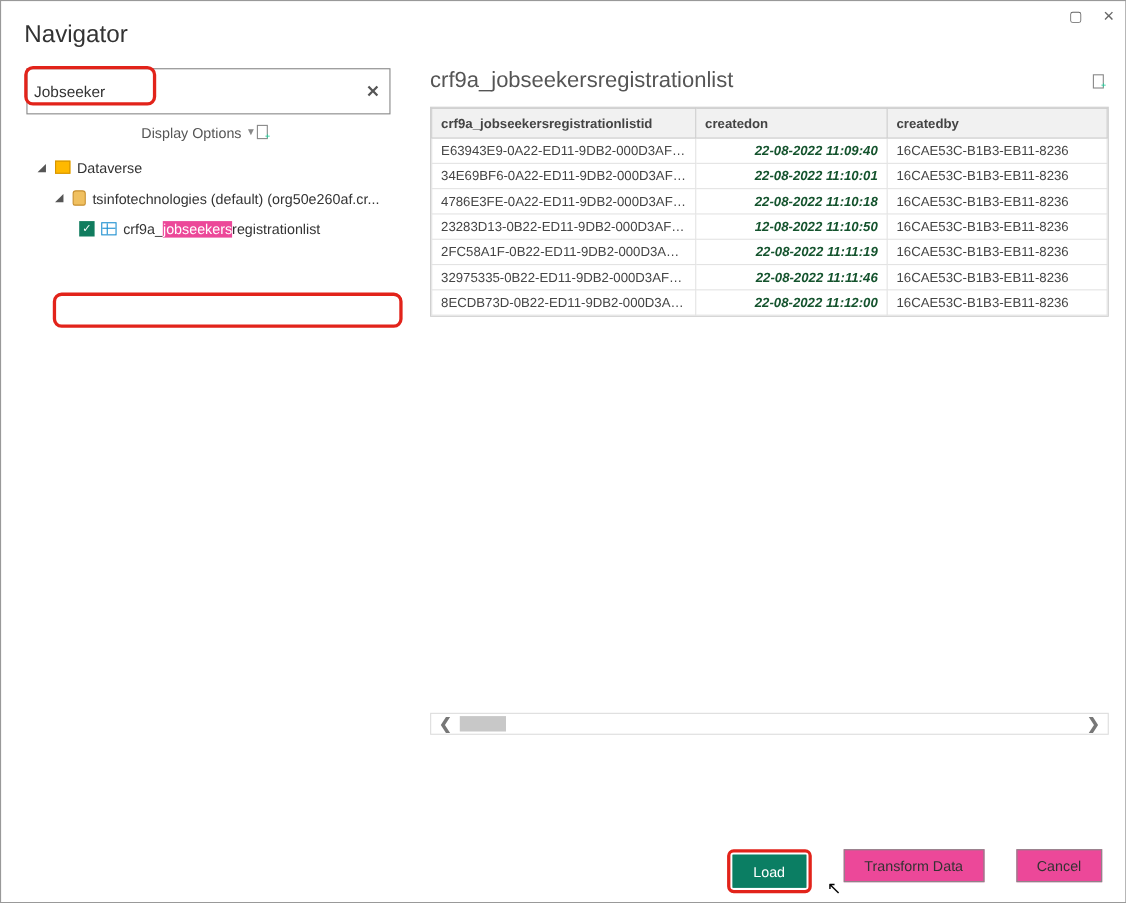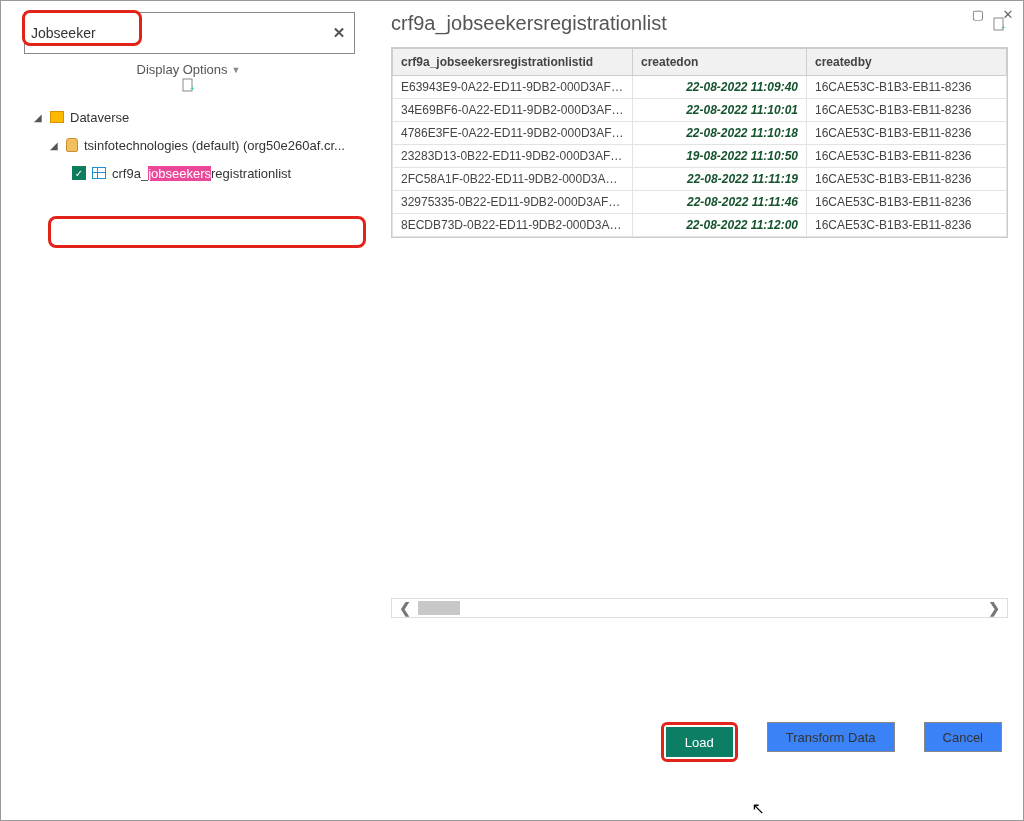--- a/index.html
+++ b/index.html
@@ -7,21 +7,21 @@
 .window { position: relative; width: 1024px; height: 821px; border: 1px solid #999; background: #fff; padding: 3px; }
 .window-controls { position: absolute; top: 6px; right: 8px; display: flex; gap: 16px; }
 .win-ctrl { width: 14px; height: 14px; display:flex; align-items:center; justify-content:center; color:#666; font-size:13px; cursor:default; }
 .title { font-size: 22px; font-weight: 400; color: #333; padding: 14px 14px 10px 18px; }
 .body { display: flex; height: 700px; }
 .left { width: 384px; padding: 8px 14px 0 20px; position:relative; }
 .searchbox { height: 42px; border: 1px solid #888; display:flex; align-items:center; padding:0 6px; }
 .searchbox input { flex:1; border:none; outline:none; font-size:14px; color:#333; font-family:inherit; }
 .searchbox .clear { width:18px; text-align:center; color:#555; cursor:pointer; font-size:15px; font-weight:bold; }
 .hl-search { position:absolute; border:3px solid #e2231a; border-radius:8px; top:6px; left:18px; width:120px; height:36px; pointer-events:none; }
-.display-row { display:flex; justify-content:flex-end; align-items:center; padding:8px 2px 4px 0;flex-direction:column; }
+.display-row { display:flex; justify-content:center; align-items:center; padding:8px 2px 4px 0; }
 .display-btn { color:#555; font-size:13px; display:flex; align-items:center; gap:4px; cursor:pointer; }
 .disp-caret { font-size:9px; color:#888; }
 .add-icon { width:16px; height:16px; color:#666; cursor:pointer; }
 .tree { padding-top:6px; }
 .tree-row { display:flex; align-items:center; height:28px; gap:6px; cursor:pointer; font-size:13px; color:#333; white-space:nowrap; overflow:hidden; text-overflow:ellipsis;}
 .tree-indent1 { padding-left:10px; }
 .tree-indent2 { padding-left:26px; }
 .tree-indent3 { padding-left:48px; }
 .caret { width:10px; color:#555; font-size:10px; display:inline-block; }
 .folder-icon { width:14px; height:12px; background:#ffb900; border:1px solid #d69400; }
@@ -39,35 +39,36 @@
 .table-wrap { margin-top:12px; border:1px solid #ccc;}
 table.data { border-collapse:collapse; width:100%; table-layout:fixed; font-size:12px; }
 table.data th { background:#f1f1f1; text-align:left; font-weight:600; color:#444; padding:6px 8px; border:1px solid #ccc; }
 table.data td { padding:4px 8px; border:1px solid #e3e3e3; color:#444; white-space:nowrap; overflow:hidden; text-overflow:ellipsis; }
 table.data td.co { text-align:right; font-style:italic; color:#14532d;font-weight:bold;}
 .hscroll { display:flex; align-items:center; height:20px; border:1px solid #ddd; margin-top:360px; }
 .hscroll .arrow { width:26px; text-align:center; color:#777; font-weight:bold; font-size:14px; cursor:pointer; }
 .hscroll .track { flex:1; height:100%; position:relative; }
 .hscroll .thumb { position:absolute; left:0; top:2px; bottom:2px; width:42px; background:#c8c8c8; }
 .footer { display:flex; justify-content:flex-end; gap:29px; padding:18px 18px 0 0; }
-.btn { height:30px; padding:0 18px; border:1px solid #888; background:#3b82f6; color:#333; font-size:13px; display:flex; align-items:center; cursor:pointer; }
+.btn { height:30px; padding:0 18px; border:1px solid #888; background:#ec4899; color:#333; font-size:13px; display:flex; align-items:center; cursor:pointer; }
 .btn.primary { background:#0b7e63; border-color:#0b7e63; color:#fff; }
 .hl-load { border:3px solid #e2231a; border-radius:6px; padding:2px; }
 .cursor-icon { position:absolute; bottom:2px; right:258px; font-size:16px; color:#000; pointer-events:none; }
 col.c1{width:240px;} col.c2{width:174px;} col.c3{width:200px;}
 </style>
 </head>
 <body>
 
 <div class="window">
   <div class="window-controls">
     <span class="win-ctrl">▢</span>
     <span class="win-ctrl">✕</span>
   </div>
 
+  <div class="title">Navigator</div>
 
   <div class="body">
 
     <div class="left">
       <div class="searchbox">
         <input type="text" value="Jobseeker" style="">
         <span class="clear">✕</span>
       </div>
       <div class="hl-search"></div>
 
@@ -141,21 +142,21 @@
                 <td class="co">22-08-2022 11:10:01</td>
                 <td>16CAE53C-B1B3-EB11-8236</td>
               </tr>
             <tr>
                 <td>4786E3FE-0A22-ED11-9DB2-000D3AF250B2</td>
                 <td class="co">22-08-2022 11:10:18</td>
                 <td>16CAE53C-B1B3-EB11-8236</td>
               </tr>
             <tr>
                 <td>23283D13-0B22-ED11-9DB2-000D3AF250B2</td>
-                <td class="co">19-08-2022 11:10:50</td>
+                <td class="co">12-08-2022 11:10:50</td>
                 <td>16CAE53C-B1B3-EB11-8236</td>
               </tr>
             <tr>
                 <td>2FC58A1F-0B22-ED11-9DB2-000D3AF250B2</td>
                 <td class="co">22-08-2022 11:11:19</td>
                 <td>16CAE53C-B1B3-EB11-8236</td>
               </tr>
             <tr>
                 <td>32975335-0B22-ED11-9DB2-000D3AF250B2</td>
                 <td class="co">22-08-2022 11:11:46</td>

